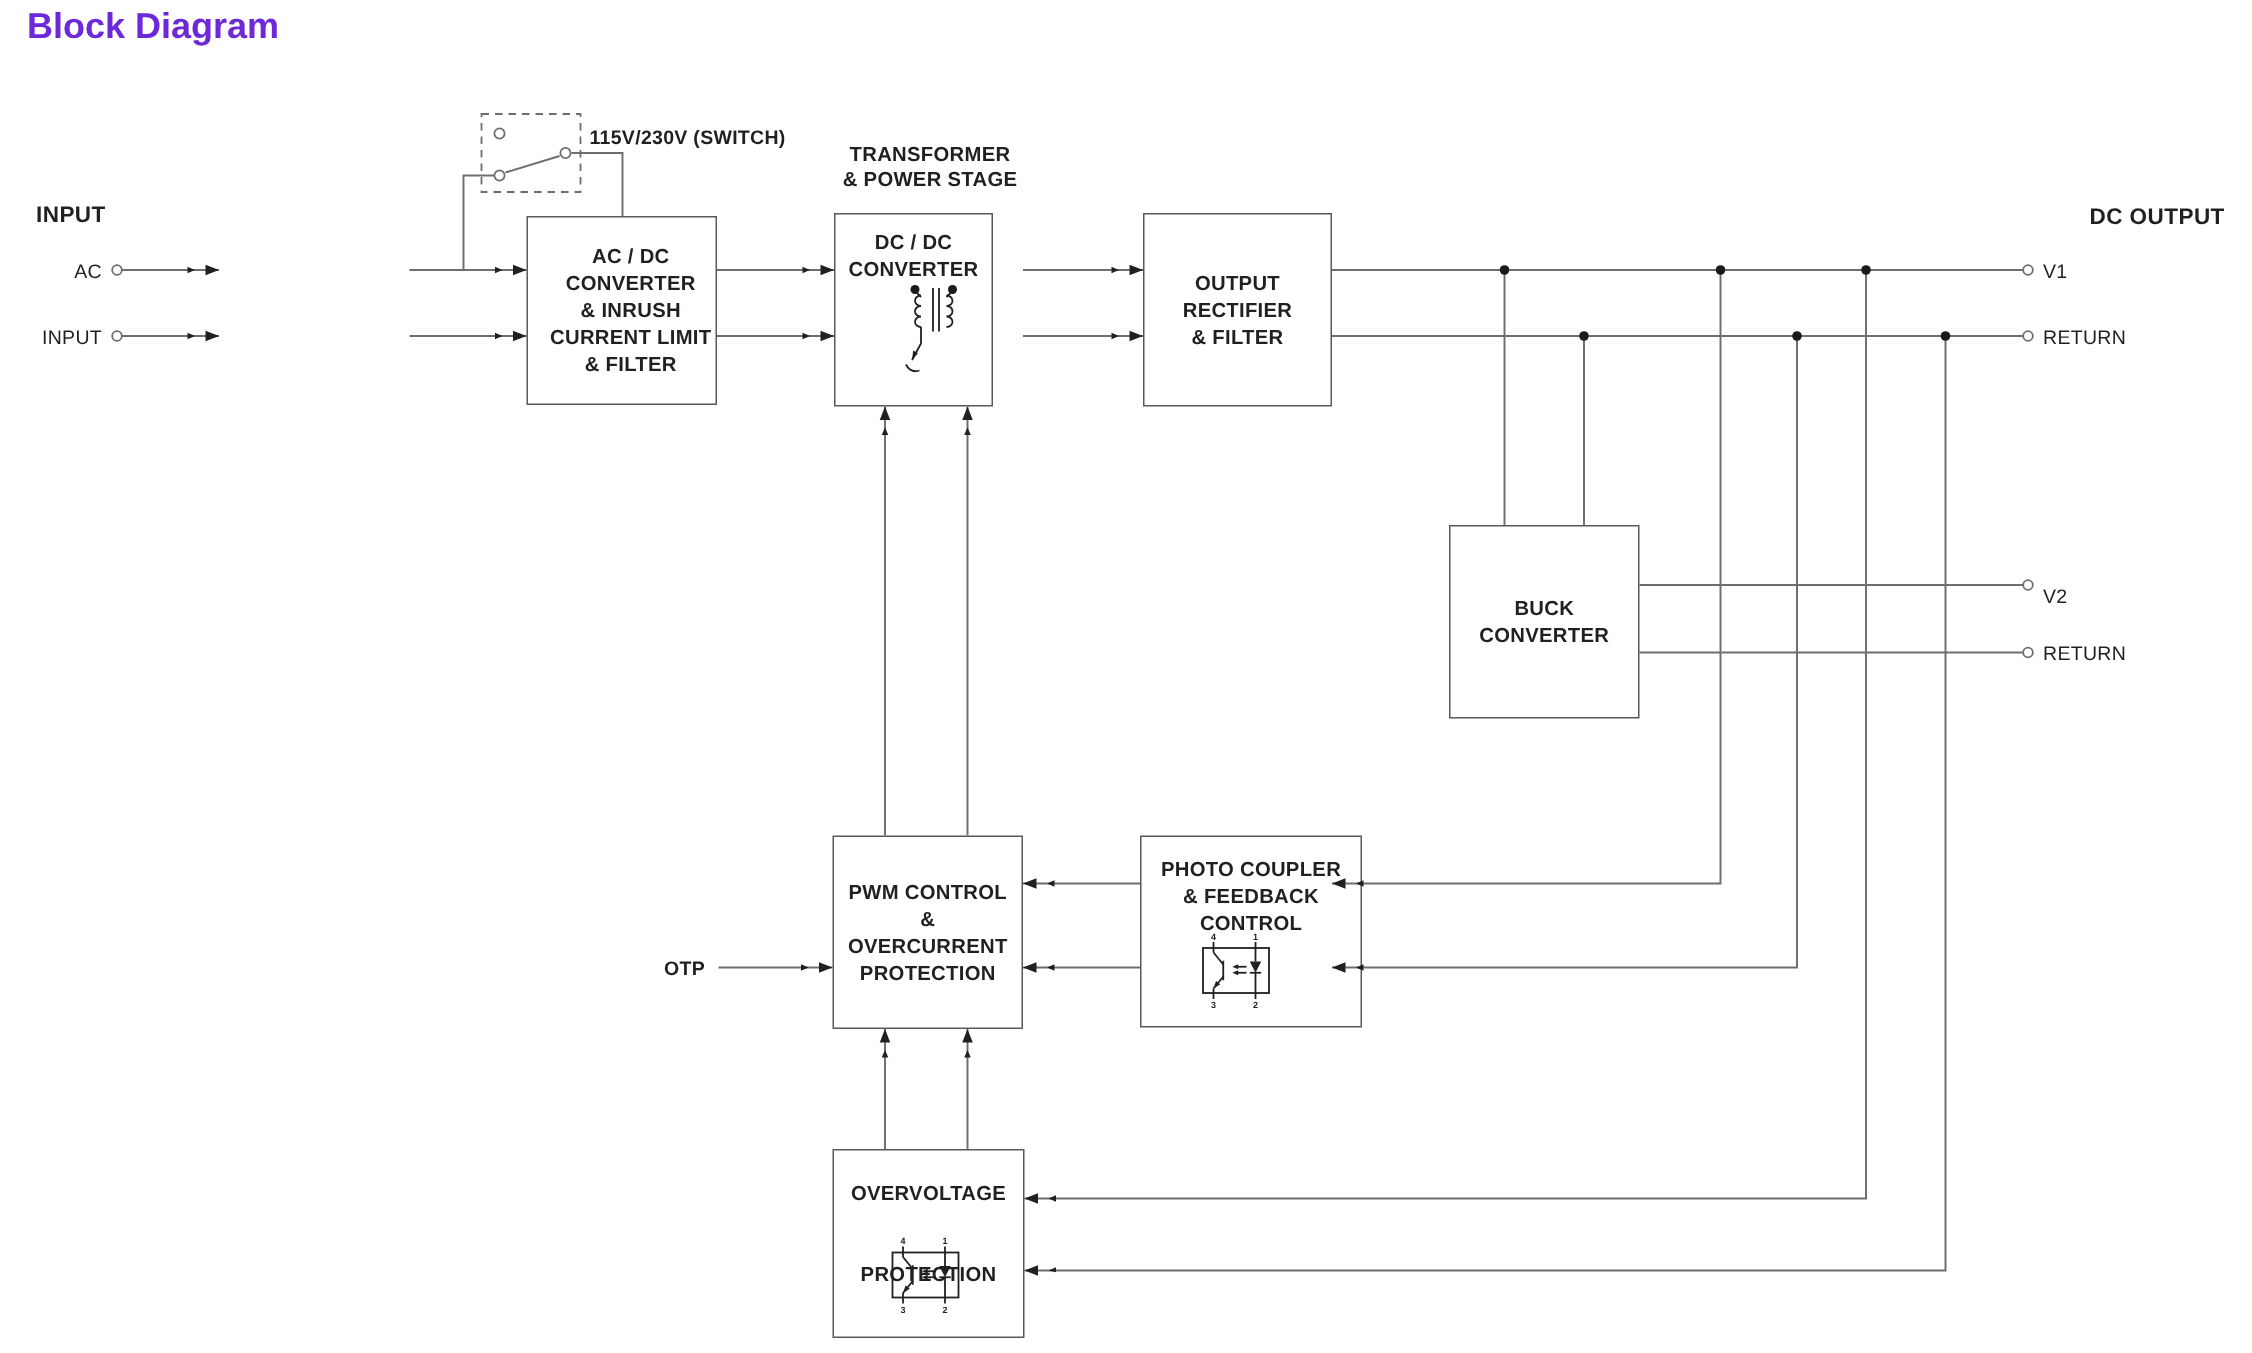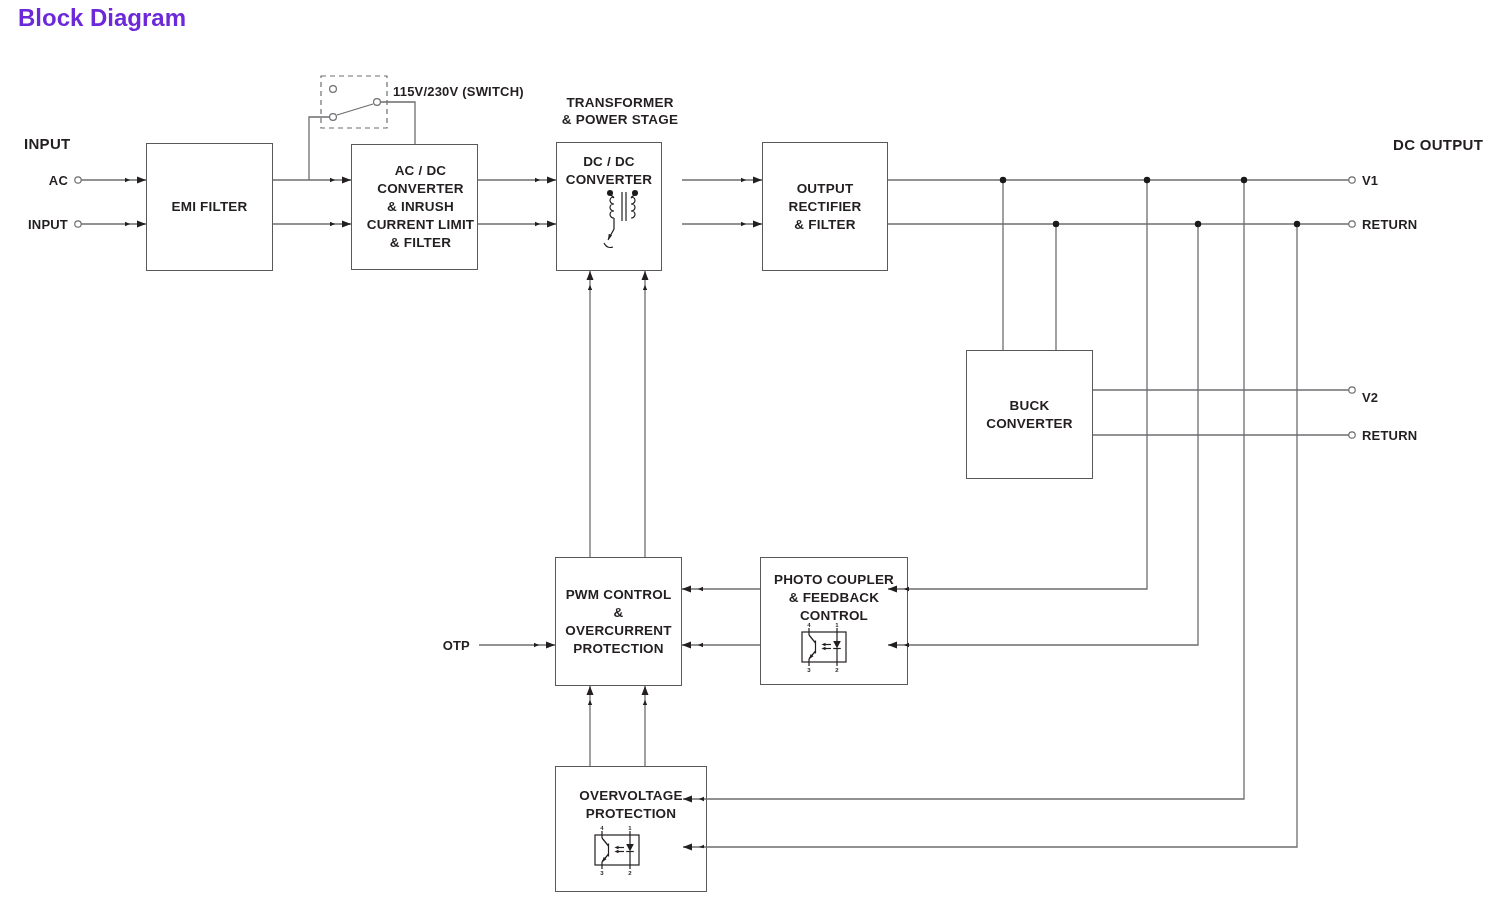--- a/index.html
+++ b/index.html
@@ -1,20 +1,20 @@
 <!DOCTYPE html>
 <html><head>
 <meta charset="utf-8">
 <style>
   html,body{margin:0;padding:0;background:#fff;}
   .canvas{position:relative;width:1501px;height:902px;background:#fff;overflow:hidden;
           font-family:"Liberation Sans",sans-serif;color:#231f20;}
   .title{position:absolute;left:18px;top:4px;font-size:24px;font-weight:700;color:#6d28d9;}
   .hdr{position:absolute;font-size:15px;font-weight:700;letter-spacing:.3px;}
-  .lbl{position:absolute;font-size:13px;font-weight:700;letter-spacing:.2px;}
+  .lbl{position:absolute;font-size:13px;font-weight:400;letter-spacing:.2px;}
   .lbl.b{font-weight:700;}
   .stage{position:absolute;left:510px;top:95px;width:220px;text-align:center;
          font-size:13.5px;font-weight:700;line-height:16.5px;letter-spacing:.2px;}
   .block{position:absolute;border:1px solid #58595b;background:#fff;box-sizing:border-box;
          display:flex;flex-direction:column;align-items:center;justify-content:center;
          text-align:center;font-size:13.5px;font-weight:700;line-height:18px;letter-spacing:.2px;}
   .block.topalign{justify-content:flex-start;}
   svg.overlay{position:absolute;left:0;top:0;pointer-events:none;}
   .wire{stroke:#6d6e71;stroke-width:1.3;fill:none;}
   .dash{stroke:#6d6e71;stroke-width:1.2;fill:none;stroke-dasharray:5 4;}
@@ -41,23 +41,20 @@
   <div class="lbl" style="left:1362px;top:390px;">V2</div>
   <div class="lbl" style="left:1362px;top:428px;">RETURN</div>
 
   <div class="lbl b" style="left:393px;top:84px;">115V/230V (SWITCH)</div>
   <div class="lbl b" style="left:430px;top:638px;width:40px;text-align:right;">OTP</div>
   <div class="stage">
     <div>TRANSFORMER</div>
     <div>&amp; POWER STAGE</div>
   </div>
 
-  <div class="block" style="left:146px;top:143px;width:127px;height:128px;">
-    <div>EMI FILTER</div>
-  </div>
 
   <div class="block" style="left:351px;top:144px;width:127px;height:126px;padding-left:12px;">
     <div>AC / DC</div>
     <div>CONVERTER</div>
     <div>&amp; INRUSH</div>
     <div>CURRENT LIMIT</div>
     <div>&amp; FILTER</div>
   </div>
 
   <div class="block topalign" style="left:556px;top:142px;width:106px;height:129px;padding-top:10px;">
@@ -82,21 +79,21 @@
     <div>OVERCURRENT</div>
     <div>PROTECTION</div>
   </div>
 
   <div class="block topalign" style="left:760px;top:557px;width:148px;height:128px;padding-top:13px;">
     <div>PHOTO COUPLER</div>
     <div>&amp; FEEDBACK</div>
     <div>CONTROL</div>
   </div>
 
-  <div class="block topalign" style="left:555px;top:766px;width:152px;height:126px;padding-top:20px;">
+  <div class="block topalign" style="left:555px;top:766px;width:128px;height:126px;padding-top:20px;gap:36px;">
     <div>OVERVOLTAGE</div>
     <div>PROTECTION</div>
   </div>
 
   <svg class="overlay" width="1501" height="902" viewBox="0 0 1501 902">
 
     <g>
       <path class="wire" d="M81,180 H146"></path>
       <path class="wire" d="M81,224 H146"></path>
       <path class="wire" d="M273,180 H351"></path>

